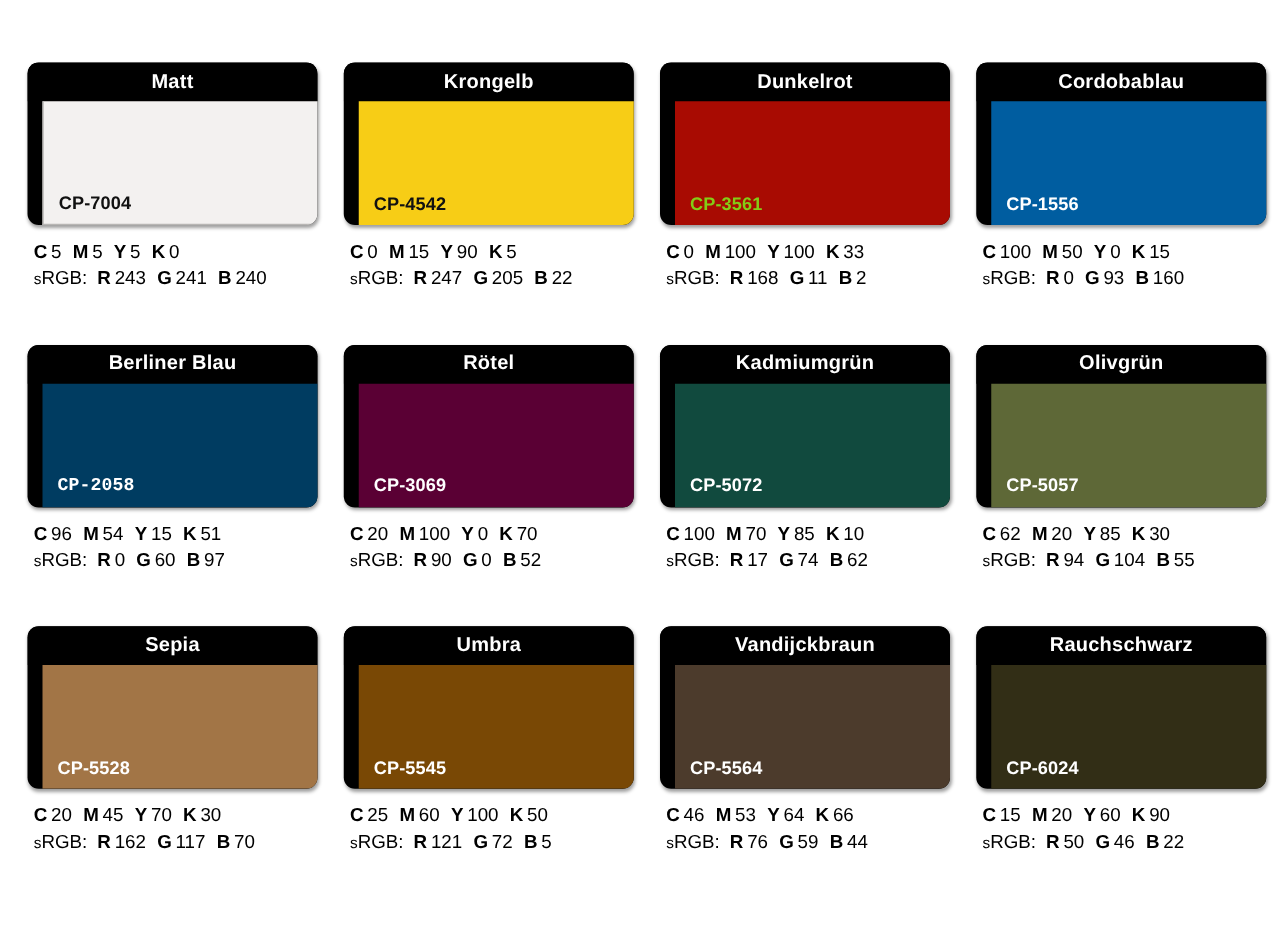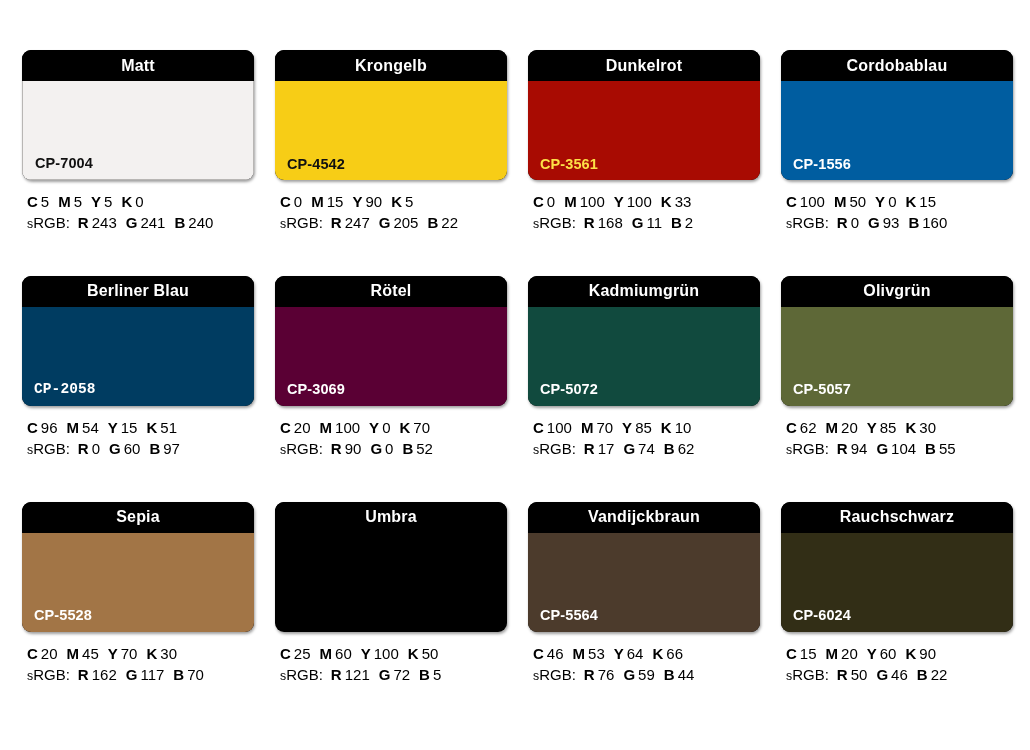--- a/index.html
+++ b/index.html
@@ -60,21 +60,21 @@
     color: #ffffff;
     font-size: 16px;
     font-weight: bold;
     letter-spacing: 0.2px;
     line-height: 1;
     white-space: nowrap;
   }
 
   .chip-field {
     position: absolute;
-    left: 0;
+    left: 12px;
     top: 31px;
     width: 100%;
     height: 99px;
     box-sizing: border-box;
     text-align: right;
   }
 
   
   .chip-field.outlined {
     border: 1px solid #b8b6b4;
@@ -156,21 +156,21 @@
           <div class="value-line cmyk"><span class="pair"><span class="ch">C</span> <span class="num">0</span></span><span class="pair"><span class="ch">M</span> <span class="num">15</span></span><span class="pair"><span class="ch">Y</span> <span class="num">90</span></span><span class="pair"><span class="ch">K</span> <span class="num">5</span></span></div>
           <div class="value-line srgb"><span class="srgb-label"><span class="small-s">s</span>RGB:</span><span class="pair"><span class="ch">R</span> <span class="num">247</span></span><span class="pair"><span class="ch">G</span> <span class="num">205</span></span><span class="pair"><span class="ch">B</span> <span class="num">22</span></span></div>
         </div>
       </div>
       <div class="swatch-card">
         <div class="chip">
           <div class="chip-header">
             <span class="chip-name">Dunkelrot</span>
           </div>
           <div class="chip-field" style="background: rgb(168, 11, 2);">
-            <span class="chip-code" style="color: #fde047; margin-top: 40px;">CP-3561</span>
+            <span class="chip-code" style="color: #84cc16; margin-top: 40px;">CP-3561</span>
           </div>
         </div>
         <div class="values">
           <div class="value-line cmyk"><span class="pair"><span class="ch">C</span> <span class="num">0</span></span><span class="pair"><span class="ch">M</span> <span class="num">100</span></span><span class="pair"><span class="ch">Y</span> <span class="num">100</span></span><span class="pair"><span class="ch">K</span> <span class="num">33</span></span></div>
           <div class="value-line srgb"><span class="srgb-label"><span class="small-s">s</span>RGB:</span><span class="pair"><span class="ch">R</span> <span class="num">168</span></span><span class="pair"><span class="ch">G</span> <span class="num">11</span></span><span class="pair"><span class="ch">B</span> <span class="num">2</span></span></div>
         </div>
       </div>
       <div class="swatch-card">
         <div class="chip">
           <div class="chip-header">
@@ -253,20 +253,23 @@
         <div class="values">
           <div class="value-line cmyk"><span class="pair"><span class="ch">C</span> <span class="num">20</span></span><span class="pair"><span class="ch">M</span> <span class="num">45</span></span><span class="pair"><span class="ch">Y</span> <span class="num">70</span></span><span class="pair"><span class="ch">K</span> <span class="num">30</span></span></div>
           <div class="value-line srgb"><span class="srgb-label"><span class="small-s">s</span>RGB:</span><span class="pair"><span class="ch">R</span> <span class="num">162</span></span><span class="pair"><span class="ch">G</span> <span class="num">117</span></span><span class="pair"><span class="ch">B</span> <span class="num">70</span></span></div>
         </div>
       </div>
       <div class="swatch-card">
         <div class="chip">
           <div class="chip-header">
             <span class="chip-name">Umbra</span>
           </div>
+          <div class="chip-field" style="background: rgb(121, 72, 5);">
+            <span class="chip-code" style="color: rgb(255, 255, 255);">CP-5545</span>
+          </div>
         </div>
         <div class="values">
           <div class="value-line cmyk"><span class="pair"><span class="ch">C</span> <span class="num">25</span></span><span class="pair"><span class="ch">M</span> <span class="num">60</span></span><span class="pair"><span class="ch">Y</span> <span class="num">100</span></span><span class="pair"><span class="ch">K</span> <span class="num">50</span></span></div>
           <div class="value-line srgb"><span class="srgb-label"><span class="small-s">s</span>RGB:</span><span class="pair"><span class="ch">R</span> <span class="num">121</span></span><span class="pair"><span class="ch">G</span> <span class="num">72</span></span><span class="pair"><span class="ch">B</span> <span class="num">5</span></span></div>
         </div>
       </div>
       <div class="swatch-card">
         <div class="chip">
           <div class="chip-header">
             <span class="chip-name">Vandijckbraun</span>

